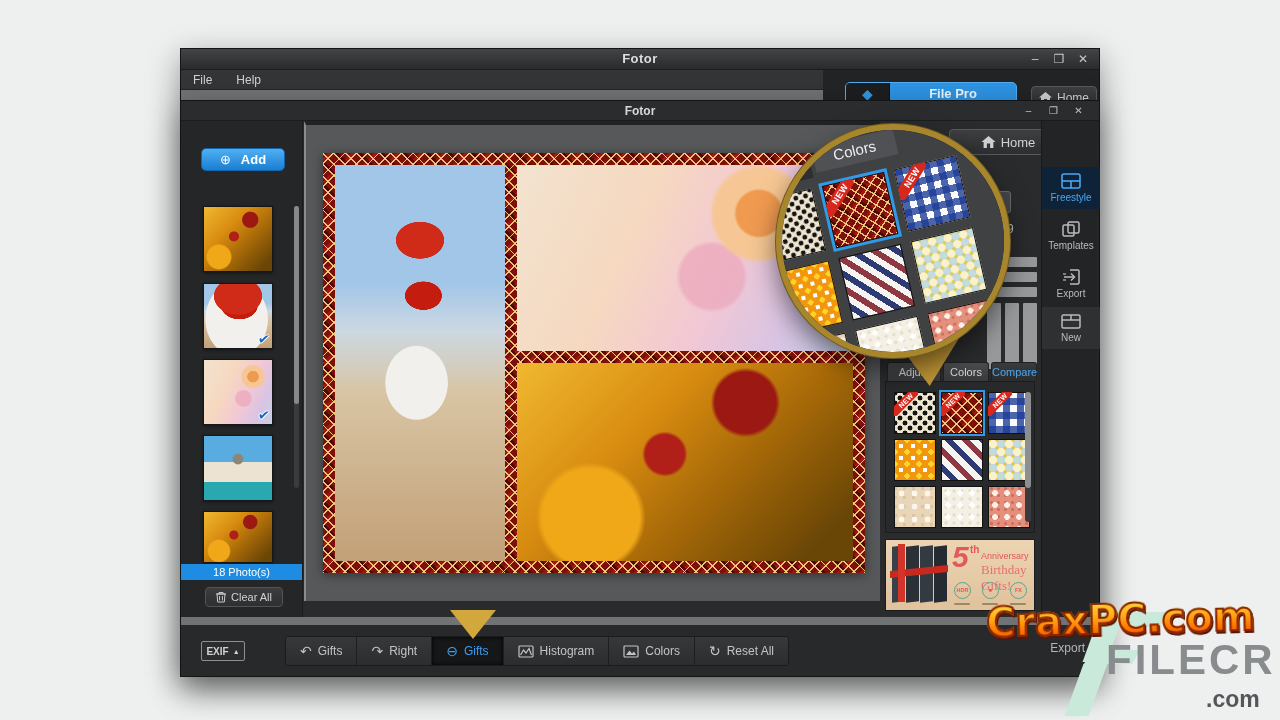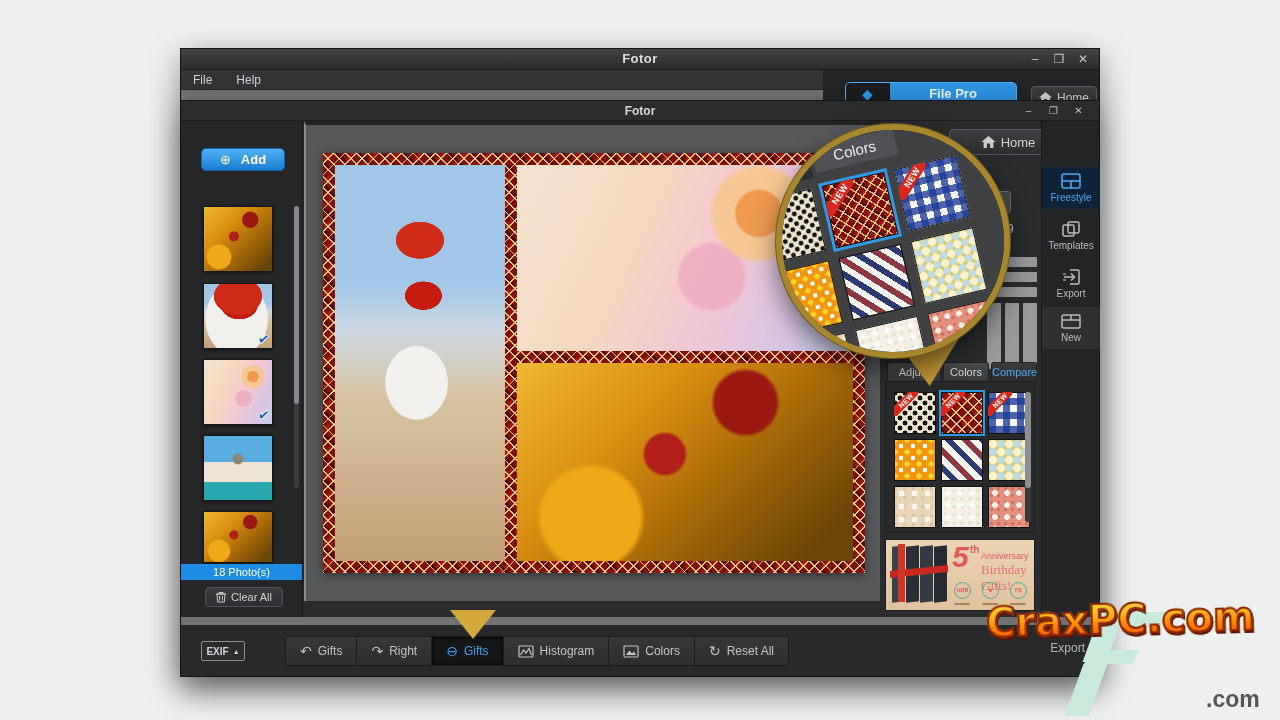--- a/index.html
+++ b/index.html
@@ -407,16 +407,17 @@
     </div>
   </div>
   <div class="arrow2" style="z-index:3;"></div>
 
   <div class="craxpc" style="z-index:6;">CraxPC.com</div>
   <div class="filecr" style="z-index:5;">
     <div class="fc-slat" style="left:52px; top:2px; width:64px; height:15px; transform:skewX(-30deg);"></div>
     <div class="fc-slat" style="left:40px; top:40px; width:48px; height:14px; transform:skewX(-30deg);"></div>
     <div class="fc-slat" style="left:44px; top:0px; width:24px; height:52px; transform:skewX(-20deg);"></div>
     <div class="fc-slat" style="left:26px; top:54px; width:24px; height:52px; transform:skewX(-20deg);"></div>
+    <div class="fc-text">FILECR</div>
     <div class="fc-tld">.com</div>
   </div>
 
 </div>
 
 </body></html>

